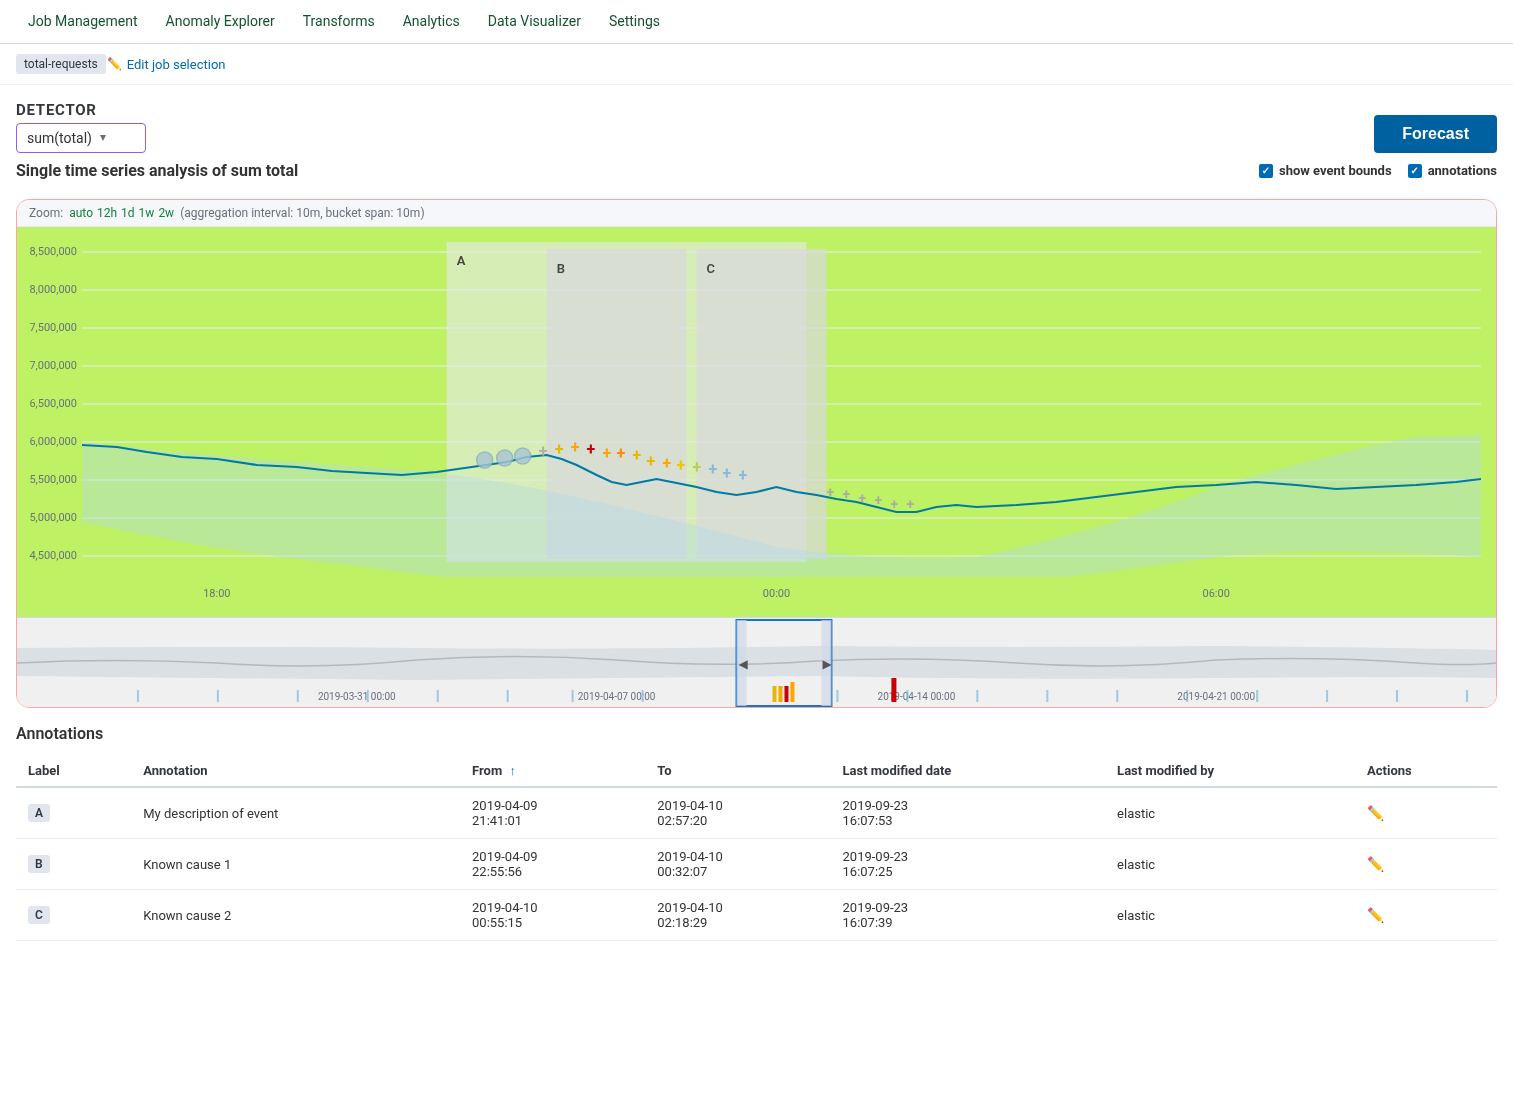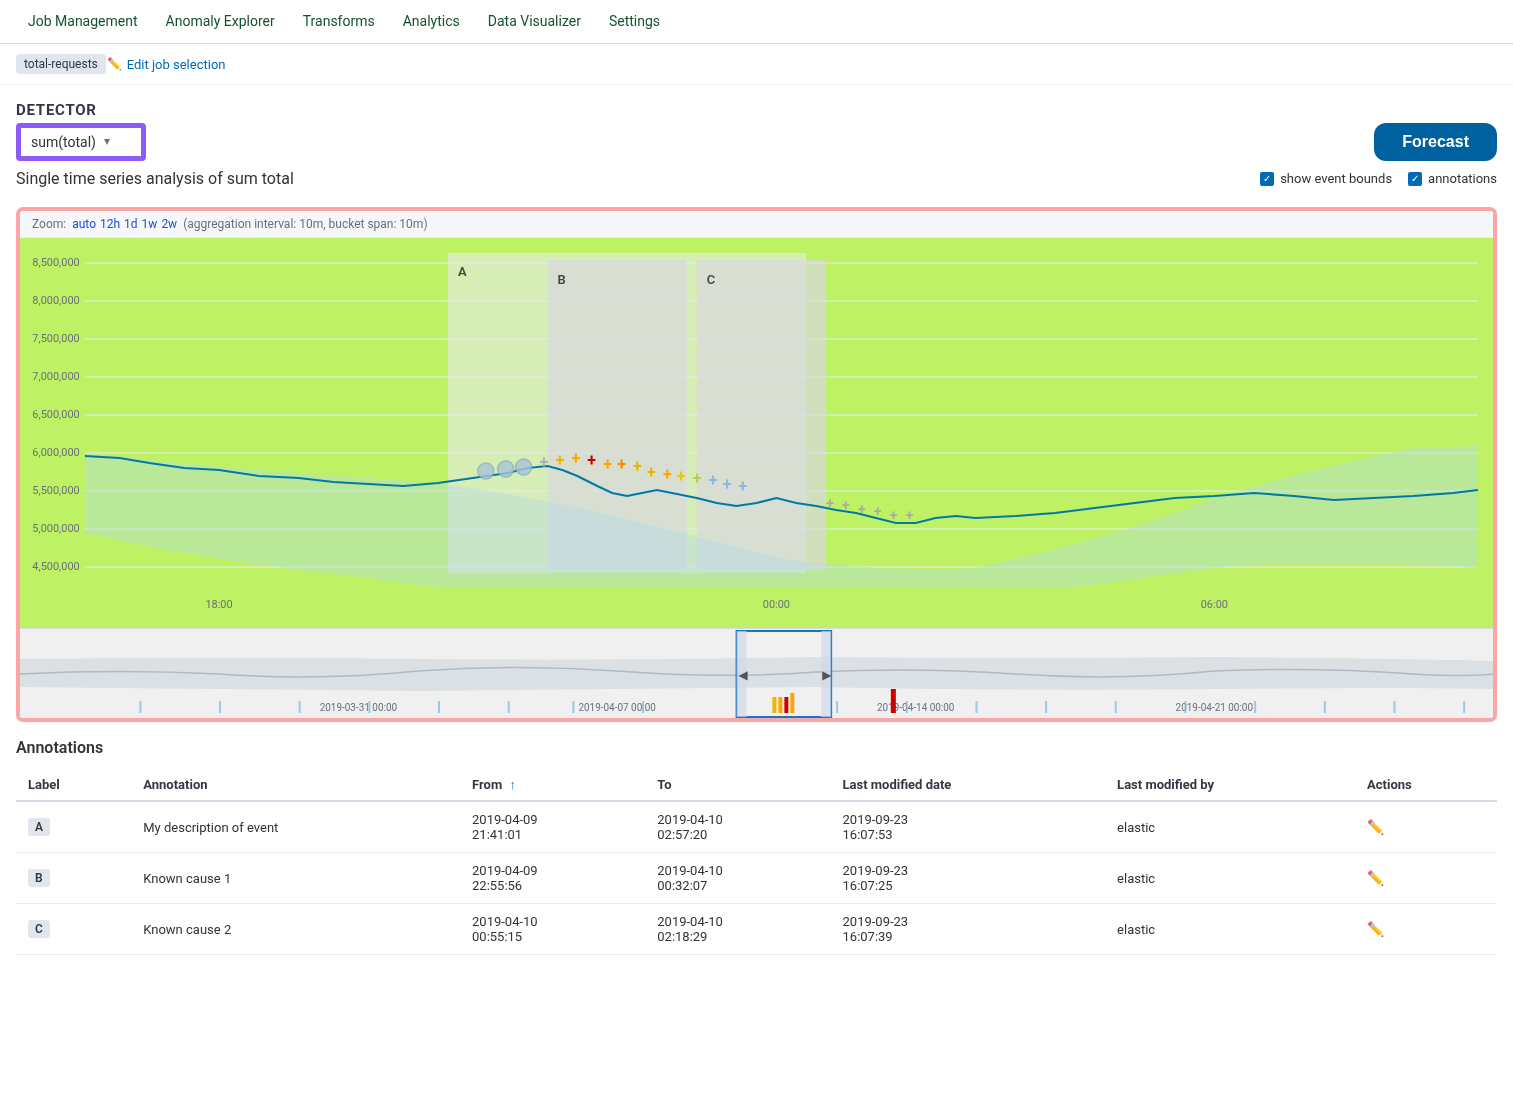--- a/index.html
+++ b/index.html
@@ -12,36 +12,36 @@
 
     
     .sub-header { display: flex; align-items: center; padding: 10px 16px; gap: 2px; border-bottom: 1px solid #f0f3f8; }
     .job-badge { background: #e0e5ee; border-radius: 3px; padding: 3px 8px; font-size: 12px; color: #343741; }
     .edit-link { color: #006bb4; font-size: 13px; cursor: pointer; display: flex; align-items: center; gap: 4px; }
     .edit-icon { font-size: 12px; }
 
     
     .detector-section { padding: 16px 16px 8px; display: flex; align-items: flex-end; justify-content: space-between; }
     .detector-label { font-size: 15px; font-weight: 700; color: #343741; margin-bottom: 4px; text-transform: uppercase; letter-spacing: 0.05em; }
-    .detector-select { display: flex; align-items: flex-start; border: 5px solid #8b5cf6; border-radius: 4px; padding: 6px 10px; cursor: pointer; background: #fff; font-size: 14px; gap: 8px; min-width: 130px; }
-    .forecast-btn { background: #0061a0; color: #fff; border: none; border-radius: 12px; padding: 10px 28px; font-size: 16px; font-weight: 600; cursor: pointer; text-align: center; }
+    .detector-select { display: flex; align-items: flex-start; border: 1px solid #8b5cf6; border-radius: 4px; padding: 6px 10px; cursor: pointer; background: #fff; font-size: 14px; gap: 8px; min-width: 130px; }
+    .forecast-btn { background: #0061a0; color: #fff; border: none; border-radius: 4px; padding: 10px 28px; font-size: 16px; font-weight: 600; cursor: pointer; text-align: center; }
 
     
     .chart-section { padding: 0 16px; }
-    .chart-title { font-size: 16px; font-weight: 400; margin-bottom: 10px; display: flex; align-items: center; justify-content: space-between; }
+    .chart-title { font-size: 16px; font-weight: 700; margin-bottom: 10px; display: flex; align-items: center; justify-content: space-between; }
     .chart-controls { display: flex; align-items: center; gap: 16px; font-size: 13px; }
     .checkbox-item { display: flex; align-items: center; gap: 6px; cursor: pointer; }
     .checkbox-blue { width: 14px; height: 14px; background: #006bb4; border-radius: 2px; display: flex; align-items: center; justify-content: center; color: #fff; font-size: 10px; flex-shrink: 0; }
 
-    .chart-wrapper { border: 4px solid #fca5a5; border-radius: 7px; overflow: hidden; margin-top: 19px; }
+    .chart-wrapper { border: 1px solid #fca5a5; border-radius: 13px; overflow: hidden; margin-top: 19px; }
 
     
     .zoom-bar { background: #f5f7fa; padding: 6px 12px; border-bottom: 1px solid #e9edf3; display: flex; align-items: center; gap: 6px; font-size: 12px; color: #69707d; }
     .zoom-links { display: flex; gap: 4px; }
-    .zoom-link { color: #1d4ed8; cursor: pointer; }
+    .zoom-link { color: #15803d; cursor: pointer; }
 
     
     .chart-main { background: #bef264; position: relative; height: 390px; }
 
     
     .mini-chart { background: #f5f5f5; height: 90px; border-top: 1px solid #d3dae6; position: relative; overflow: hidden; }
 
     
     .annotations-section { padding: 16px; }
     .annotations-title { font-size: 16px; font-weight: 600; margin-bottom: 12px; }

